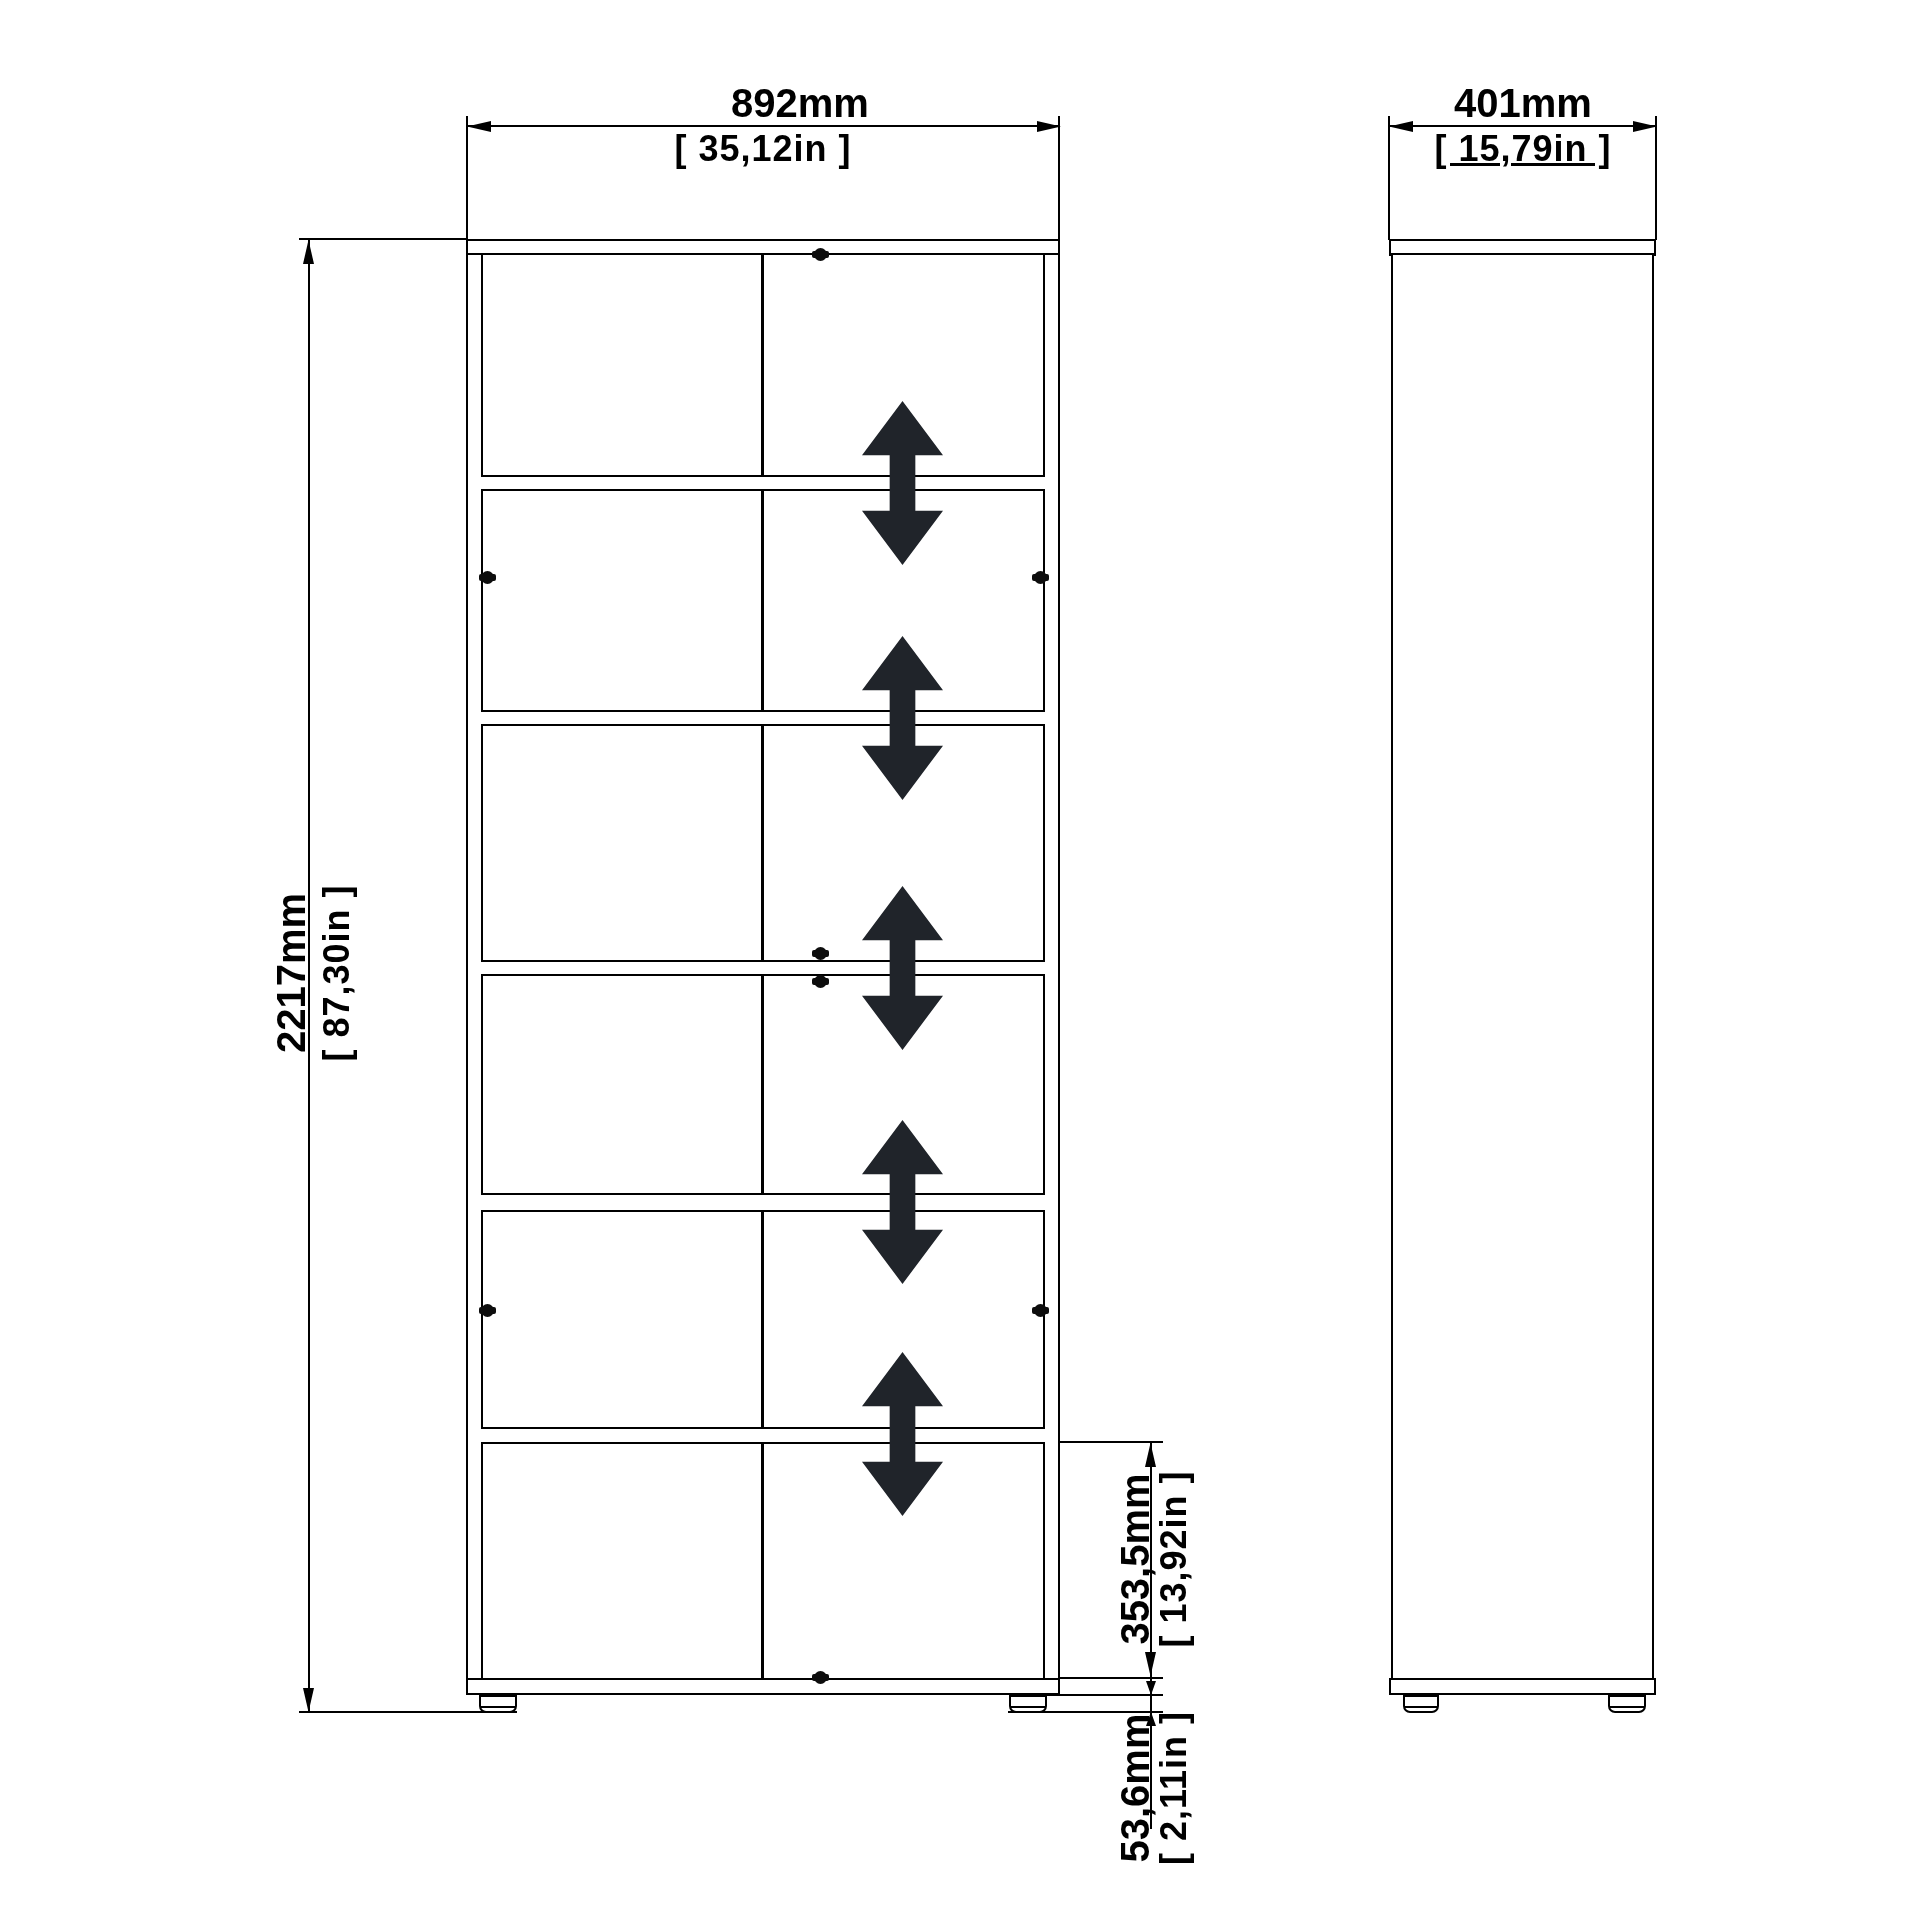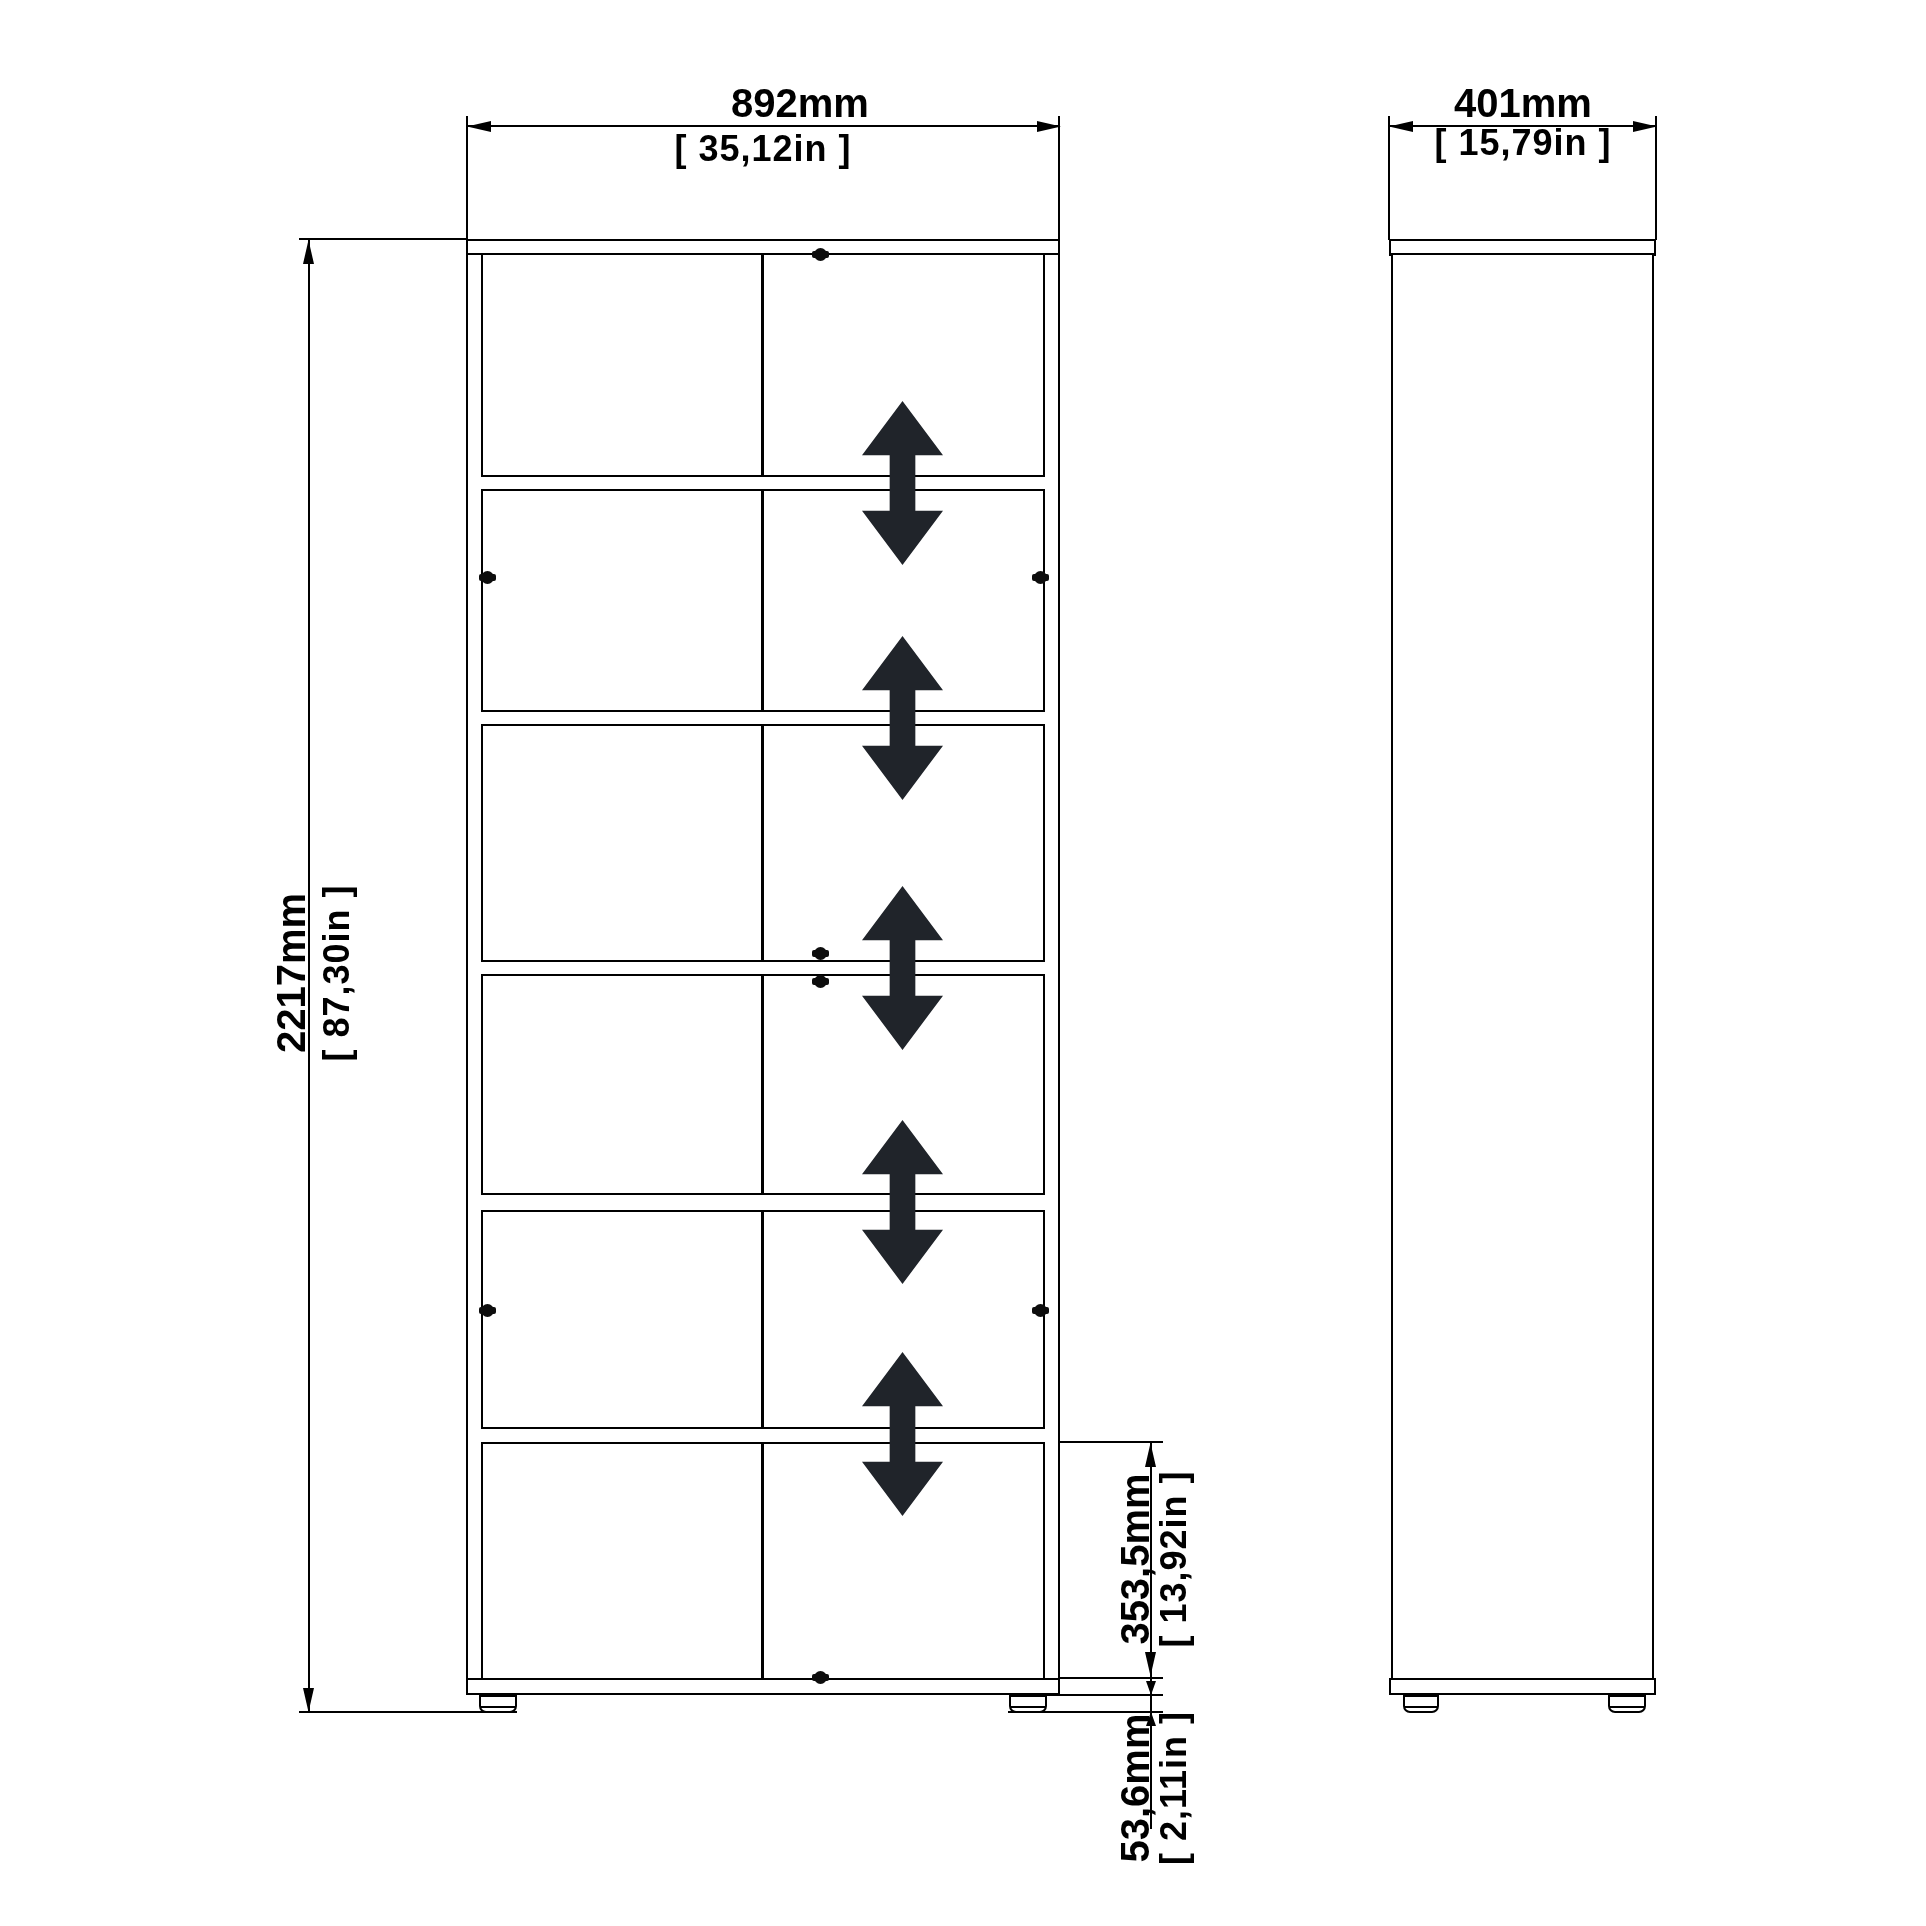--- a/index.html
+++ b/index.html
@@ -101,21 +101,21 @@
     <div class="dim-text dim-in" style="left:763px; top:149px;">[ 35,12in ]</div>
   </div>
 
   <div>
     <div class="ln" style="left:1388px; top:116px; width:2px; height:124px;"></div>
     <div class="ln" style="left:1655px; top:116px; width:2px; height:124px;"></div>
     <div class="ln" style="left:1389px; top:125px; width:267px; height:2px;"></div>
     <div class="ah ah-left" style="left:1389px; top:121px;"></div>
     <div class="ah ah-right" style="left:1633px; top:121px;"></div>
     <div class="dim-text" style="left:1523px; top:103px;">401mm</div>
-    <div class="dim-text dim-in" style="left:1523px; top:143px;">[ 15,79in ]</div>
+    <div class="dim-text dim-in" style="left:1523px; top:149px;text-decoration:underline;">[ 15,79in ]</div>
   </div>
 
   <div>
     <div class="ln" style="left:299px; top:238px; width:167px; height:2px;"></div>
     <div class="ln" style="left:299px; top:1711px; width:218px; height:2px;"></div>
     <div class="ln" style="left:308px; top:240px; width:2px; height:1472px;"></div>
     <div class="ah ah-up" style="left:303px; top:240px;"></div>
     <div class="ah ah-down" style="left:303px; top:1688px;"></div>
     <div class="dim-text rot" style="left:291px; top:973px;">2217mm</div>
     <div class="dim-text dim-in rot" style="left:337px; top:973px;">[ 87,30in ]</div>

